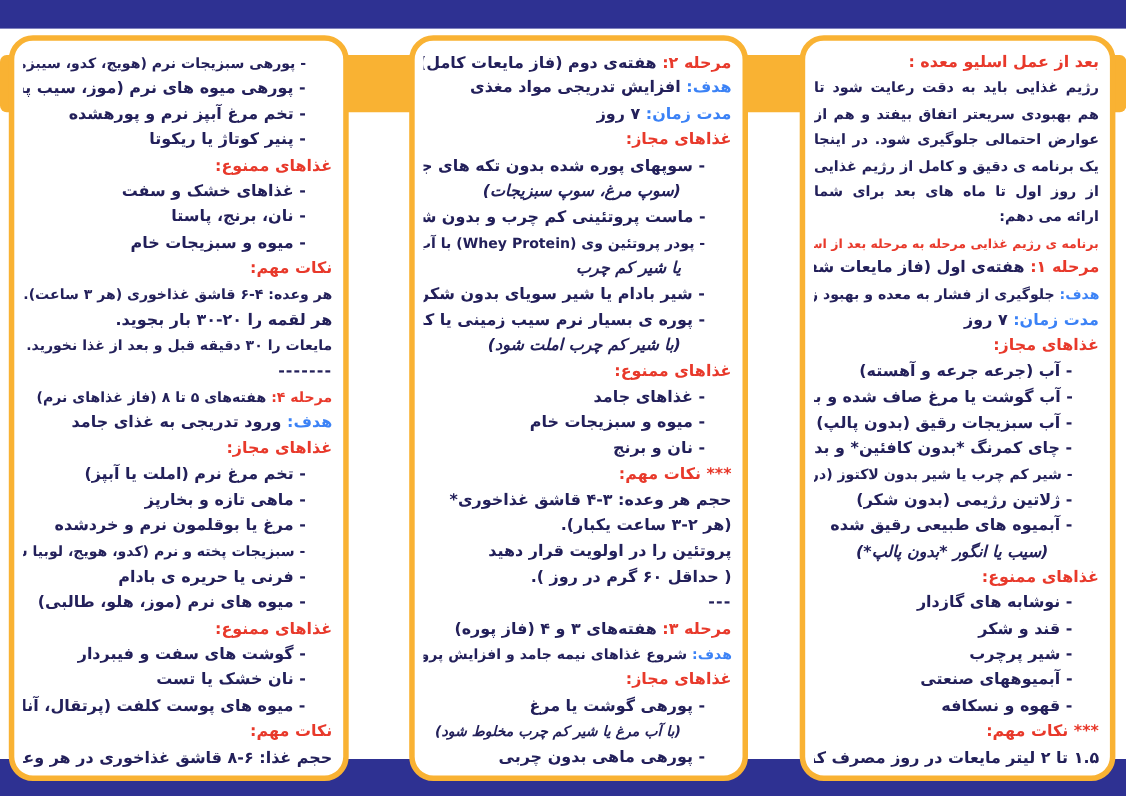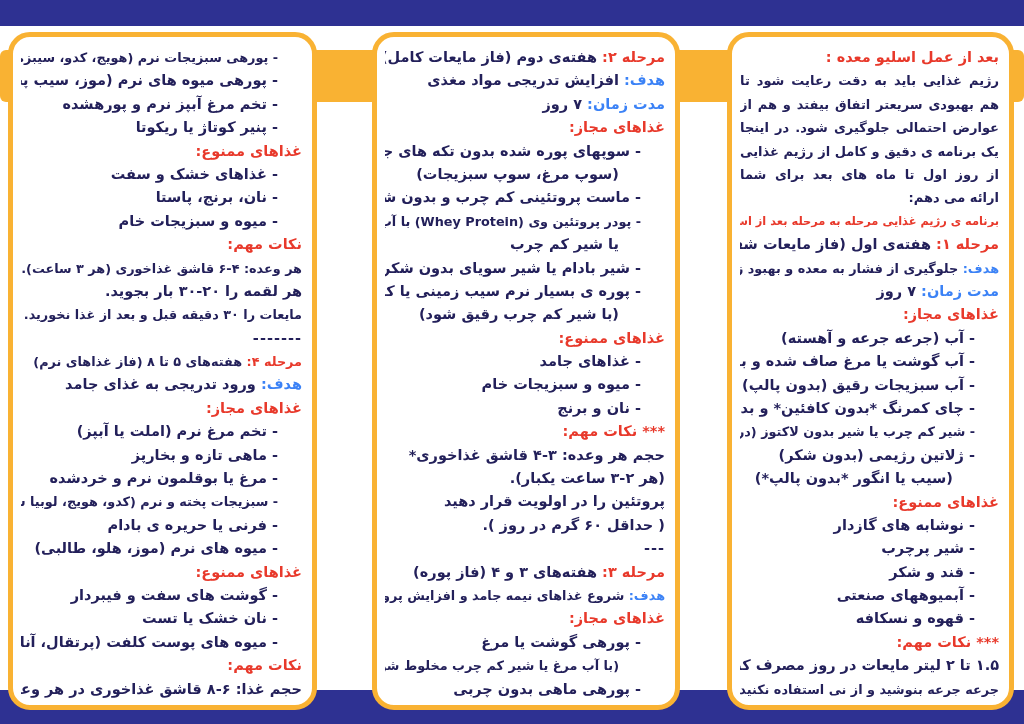--- a/index.html
+++ b/index.html
@@ -19,21 +19,21 @@
   }
   .panel.p-right{right:10px;width:287px;}
   .panel.p-middle{right:344px;width:308px;}
   .panel.p-left{right:707px;width:309px;}
   .line{
     height:23.4px;line-height:23.4px;white-space:nowrap;overflow:hidden;
     text-align:right;color:#23205a;
   }
   .line.para{height:auto;white-space:normal;text-align:justify;line-height:23.4px;font-size:13px;}
   .line.item{padding-right:24px;}
-  .line.cont{padding-right:46px;}
+  .line.cont{padding-right:46px;font-style:italic;}
   .line.dash{letter-spacing:1px;}
   .fit{font-size:12.8px;}
   .fit2{font-size:11.4px;}
   .c-red{color:#e8392b;}
   .c-blue{color:#3b82f6;}
   .c-dark{color:#23205a;}
 </style>
 </head>
 <body>
 
@@ -49,45 +49,46 @@
       <div class="line mix"><span class="c-red">مرحله ۱: </span><span class="c-dark">هفته‌ی اول (فاز مایعات شفاف)</span></div>
       <div class="line mix fit"><span class="c-blue">هدف: </span><span class="c-dark">جلوگیری از فشار به معده و بهبود زخمها</span></div>
       <div class="line mix"><span class="c-blue">مدت زمان: </span><span class="c-dark">۷ روز</span></div>
       <div class="line red"><span class="c-red">غذاهای مجاز:</span></div>
       <div class="line item"><span class="c-dark">- آب (جرعه جرعه و آهسته)</span></div>
       <div class="line item"><span class="c-dark">- آب گوشت یا مرغ صاف شده و بدون چربی</span></div>
       <div class="line item"><span class="c-dark">- آب سبزیجات رقیق (بدون پالپ)</span></div>
       <div class="line item"><span class="c-dark">- چای کمرنگ *بدون کافئین* و بدون شکر</span></div>
       <div class="line item fit"><span class="c-dark">- شیر کم چرب یا شیر بدون لاکتوز (در صورت تحمل)</span></div>
       <div class="line item"><span class="c-dark">- ژلاتین رژیمی (بدون شکر)</span></div>
+      <div class="line item"><span class="c-dark">- آبمیوه های طبیعی رقیق شده</span></div>
       <div class="line cont"><span class="c-dark">(سیب یا انگور *بدون پالپ*)</span></div>
       <div class="line red"><span class="c-red">غذاهای ممنوع:</span></div>
       <div class="line item"><span class="c-dark">- نوشابه های گازدار</span></div>
+      <div class="line item"><span class="c-dark">- قند و شکر</span></div>
       <div class="line item"><span class="c-dark">- شیر پرچرب</span></div>
-      <div class="line item"><span class="c-dark">- قند و شکر</span></div>
       <div class="line item"><span class="c-dark">- آبمیوههای صنعتی</span></div>
       <div class="line item"><span class="c-dark">- قهوه و نسکافه</span></div>
       <div class="line red"><span class="c-red">*** نکات مهم:</span></div>
       <div class="line note"><span class="c-dark">۱.۵ تا ۲ لیتر مایعات در روز مصرف کنید.</span></div>
       <div class="line note fit"><span class="c-dark">جرعه جرعه بنوشید و از نی استفاده نکنید.</span></div>
       <div class="line note fit"><span class="c-dark">هر ۱۵ دقیقه ۲ قاشق غذاخوری مایعات میل کنید.</span></div>
     </section>
   <section class="panel p-middle">
       <div class="line mix"><span class="c-red">مرحله ۲: </span><span class="c-dark">هفته‌ی دوم (فاز مایعات کامل)</span></div>
       <div class="line mix"><span class="c-blue">هدف: </span><span class="c-dark">افزایش تدریجی مواد مغذی</span></div>
       <div class="line mix"><span class="c-blue">مدت زمان: </span><span class="c-dark">۷ روز</span></div>
       <div class="line red"><span class="c-red">غذاهای مجاز:</span></div>
       <div class="line item"><span class="c-dark">- سوپهای پوره شده بدون تکه های جامد</span></div>
       <div class="line cont"><span class="c-dark">(سوپ مرغ، سوپ سبزیجات)</span></div>
       <div class="line item"><span class="c-dark">- ماست پروتئینی کم چرب و بدون شکر</span></div>
       <div class="line item fit"><span class="c-dark">- پودر پروتئین وی (Whey Protein) با آب</span></div>
       <div class="line cont"><span class="c-dark">یا شیر کم چرب</span></div>
       <div class="line item"><span class="c-dark">- شیر بادام یا شیر سویای بدون شکر</span></div>
       <div class="line item"><span class="c-dark">- پوره ی بسیار نرم سیب زمینی یا کدو</span></div>
-      <div class="line cont"><span class="c-dark">(با شیر کم چرب رقیق شود)</span></div>
+      <div class="line cont"><span class="c-dark">(با شیر کم چرب املت شود)</span></div>
       <div class="line red"><span class="c-red">غذاهای ممنوع:</span></div>
       <div class="line item"><span class="c-dark">- غذاهای جامد</span></div>
       <div class="line item"><span class="c-dark">- میوه و سبزیجات خام</span></div>
       <div class="line item"><span class="c-dark">- نان و برنج</span></div>
       <div class="line red"><span class="c-red">*** نکات مهم:</span></div>
       <div class="line note"><span class="c-dark">حجم هر وعده: ۳-۴ قاشق غذاخوری*</span></div>
       <div class="line note"><span class="c-dark">(هر ۲-۳ ساعت یکبار).</span></div>
       <div class="line note"><span class="c-dark">پروتئین را در اولویت قرار دهید</span></div>
       <div class="line note"><span class="c-dark">( حداقل ۶۰ گرم در روز ).</span></div>
       <div class="line dash"><span class="c-dark">---</span></div>

